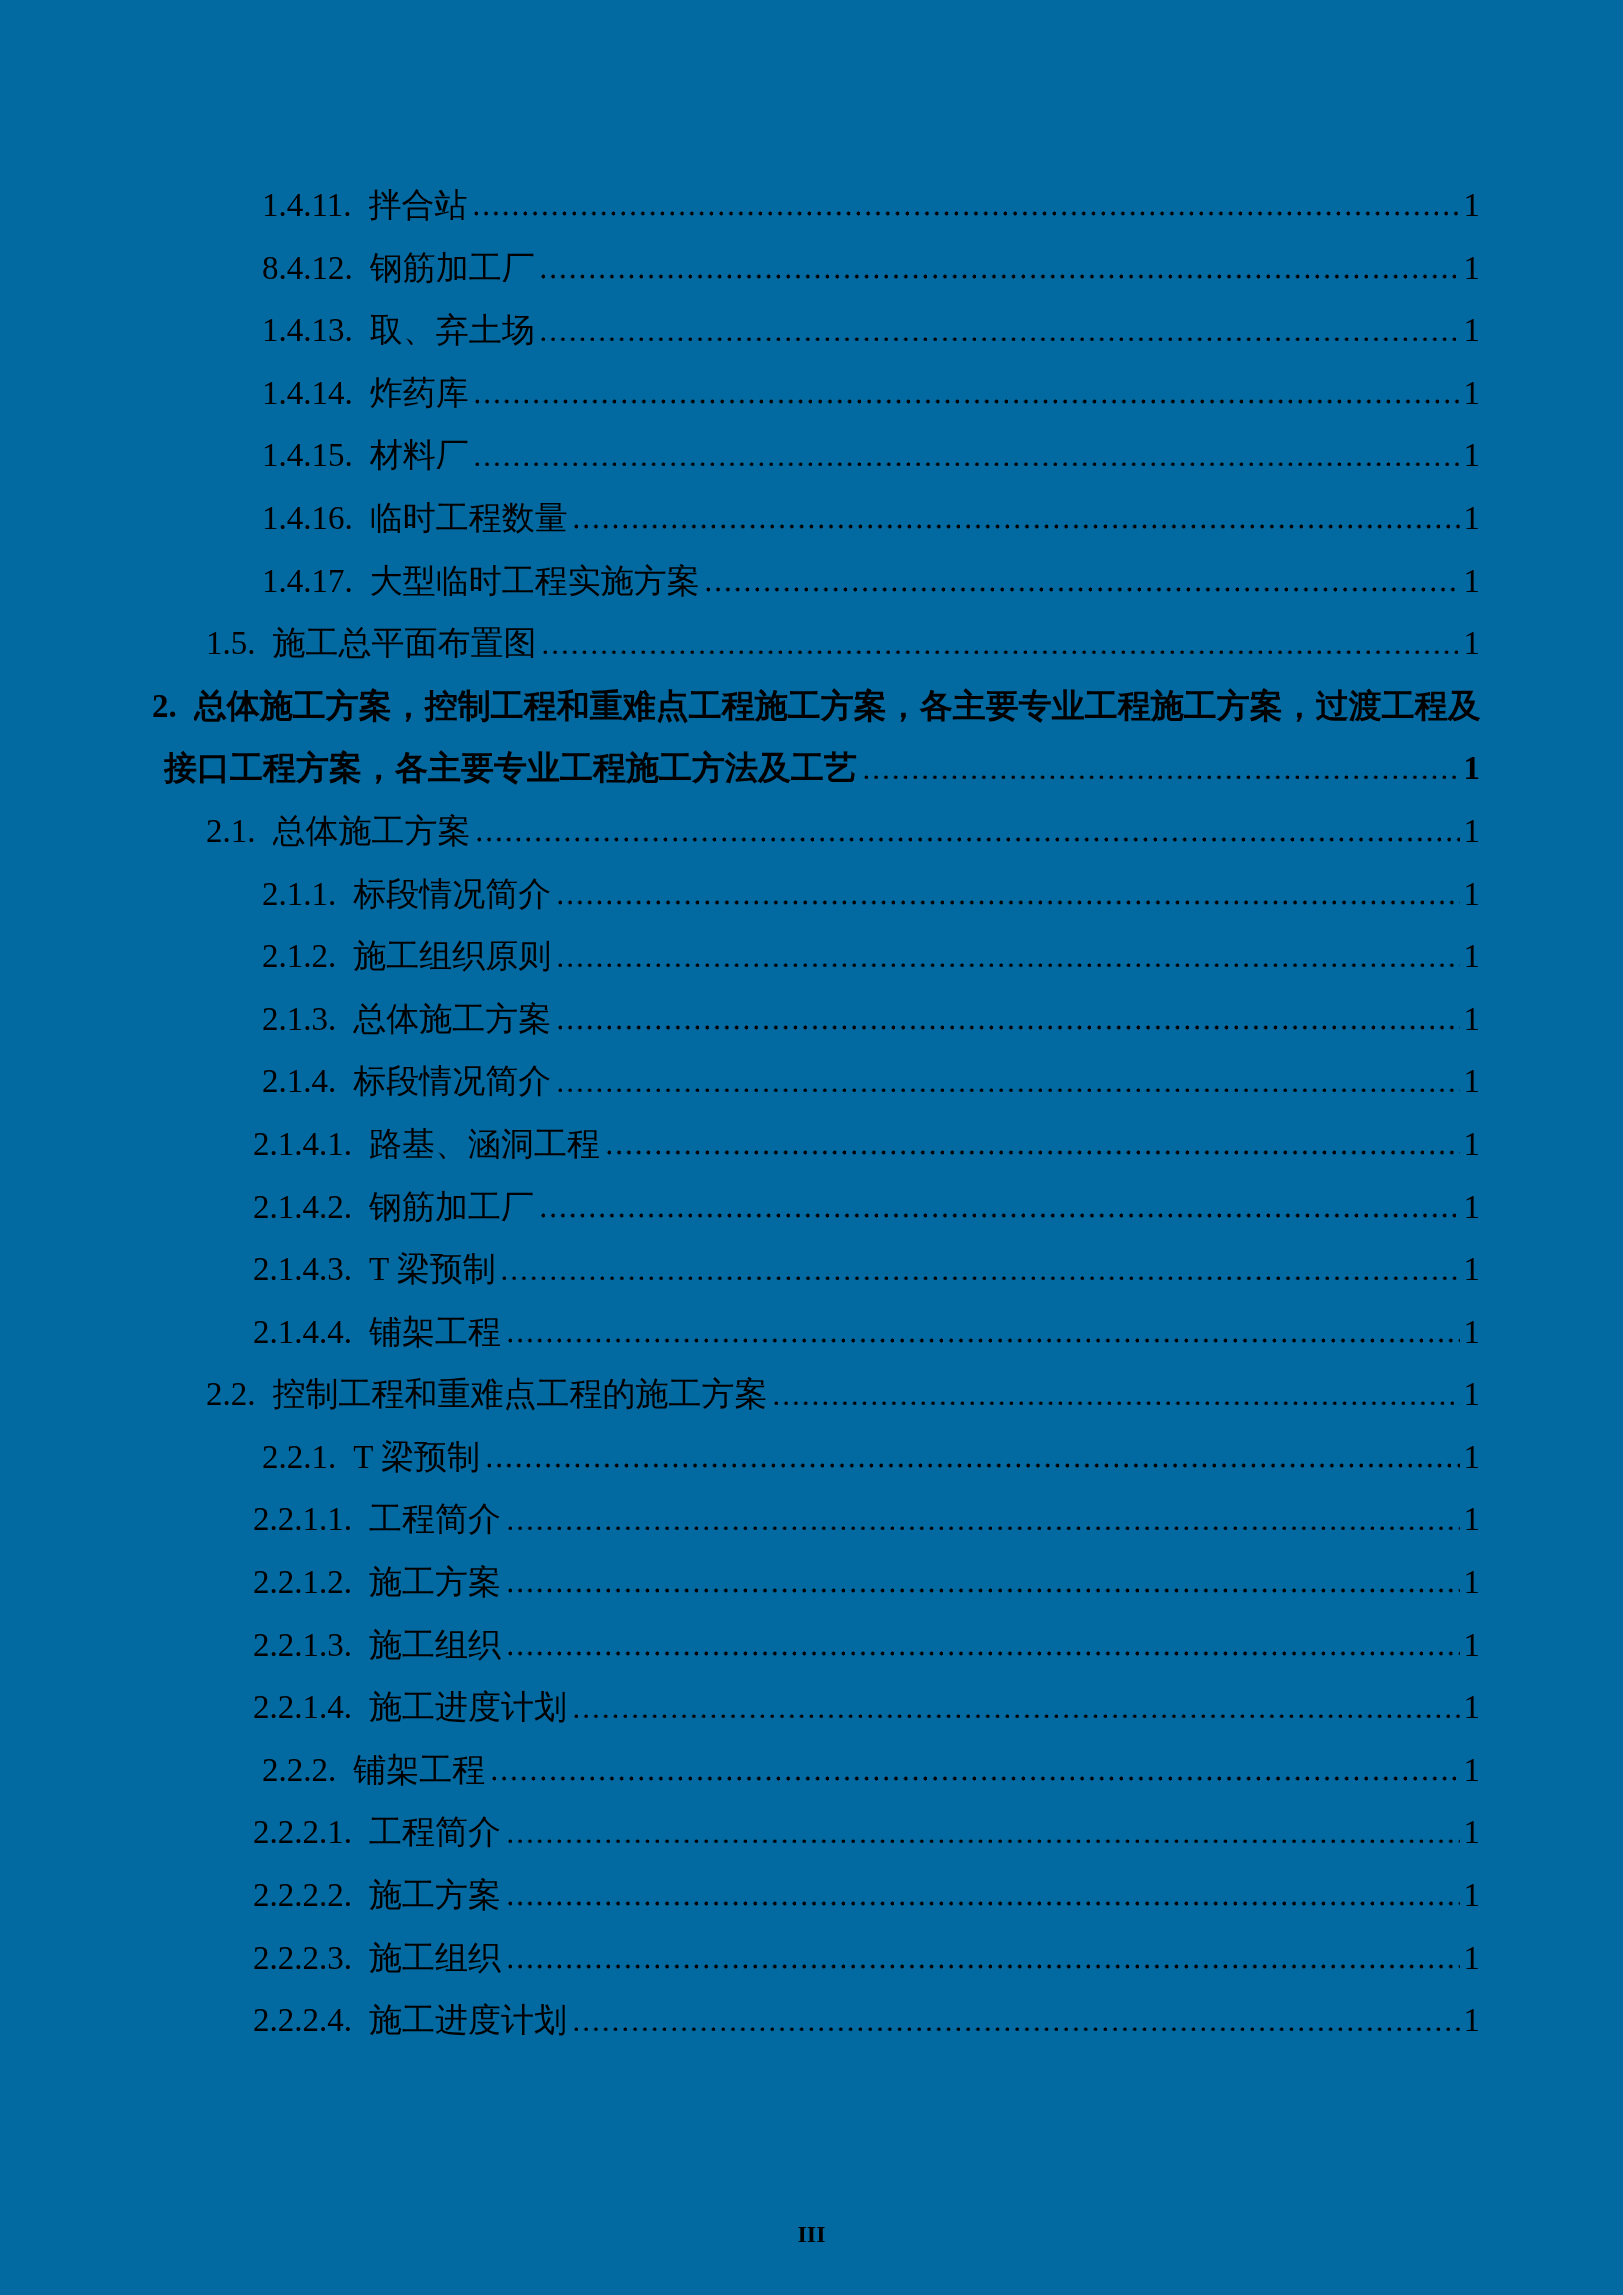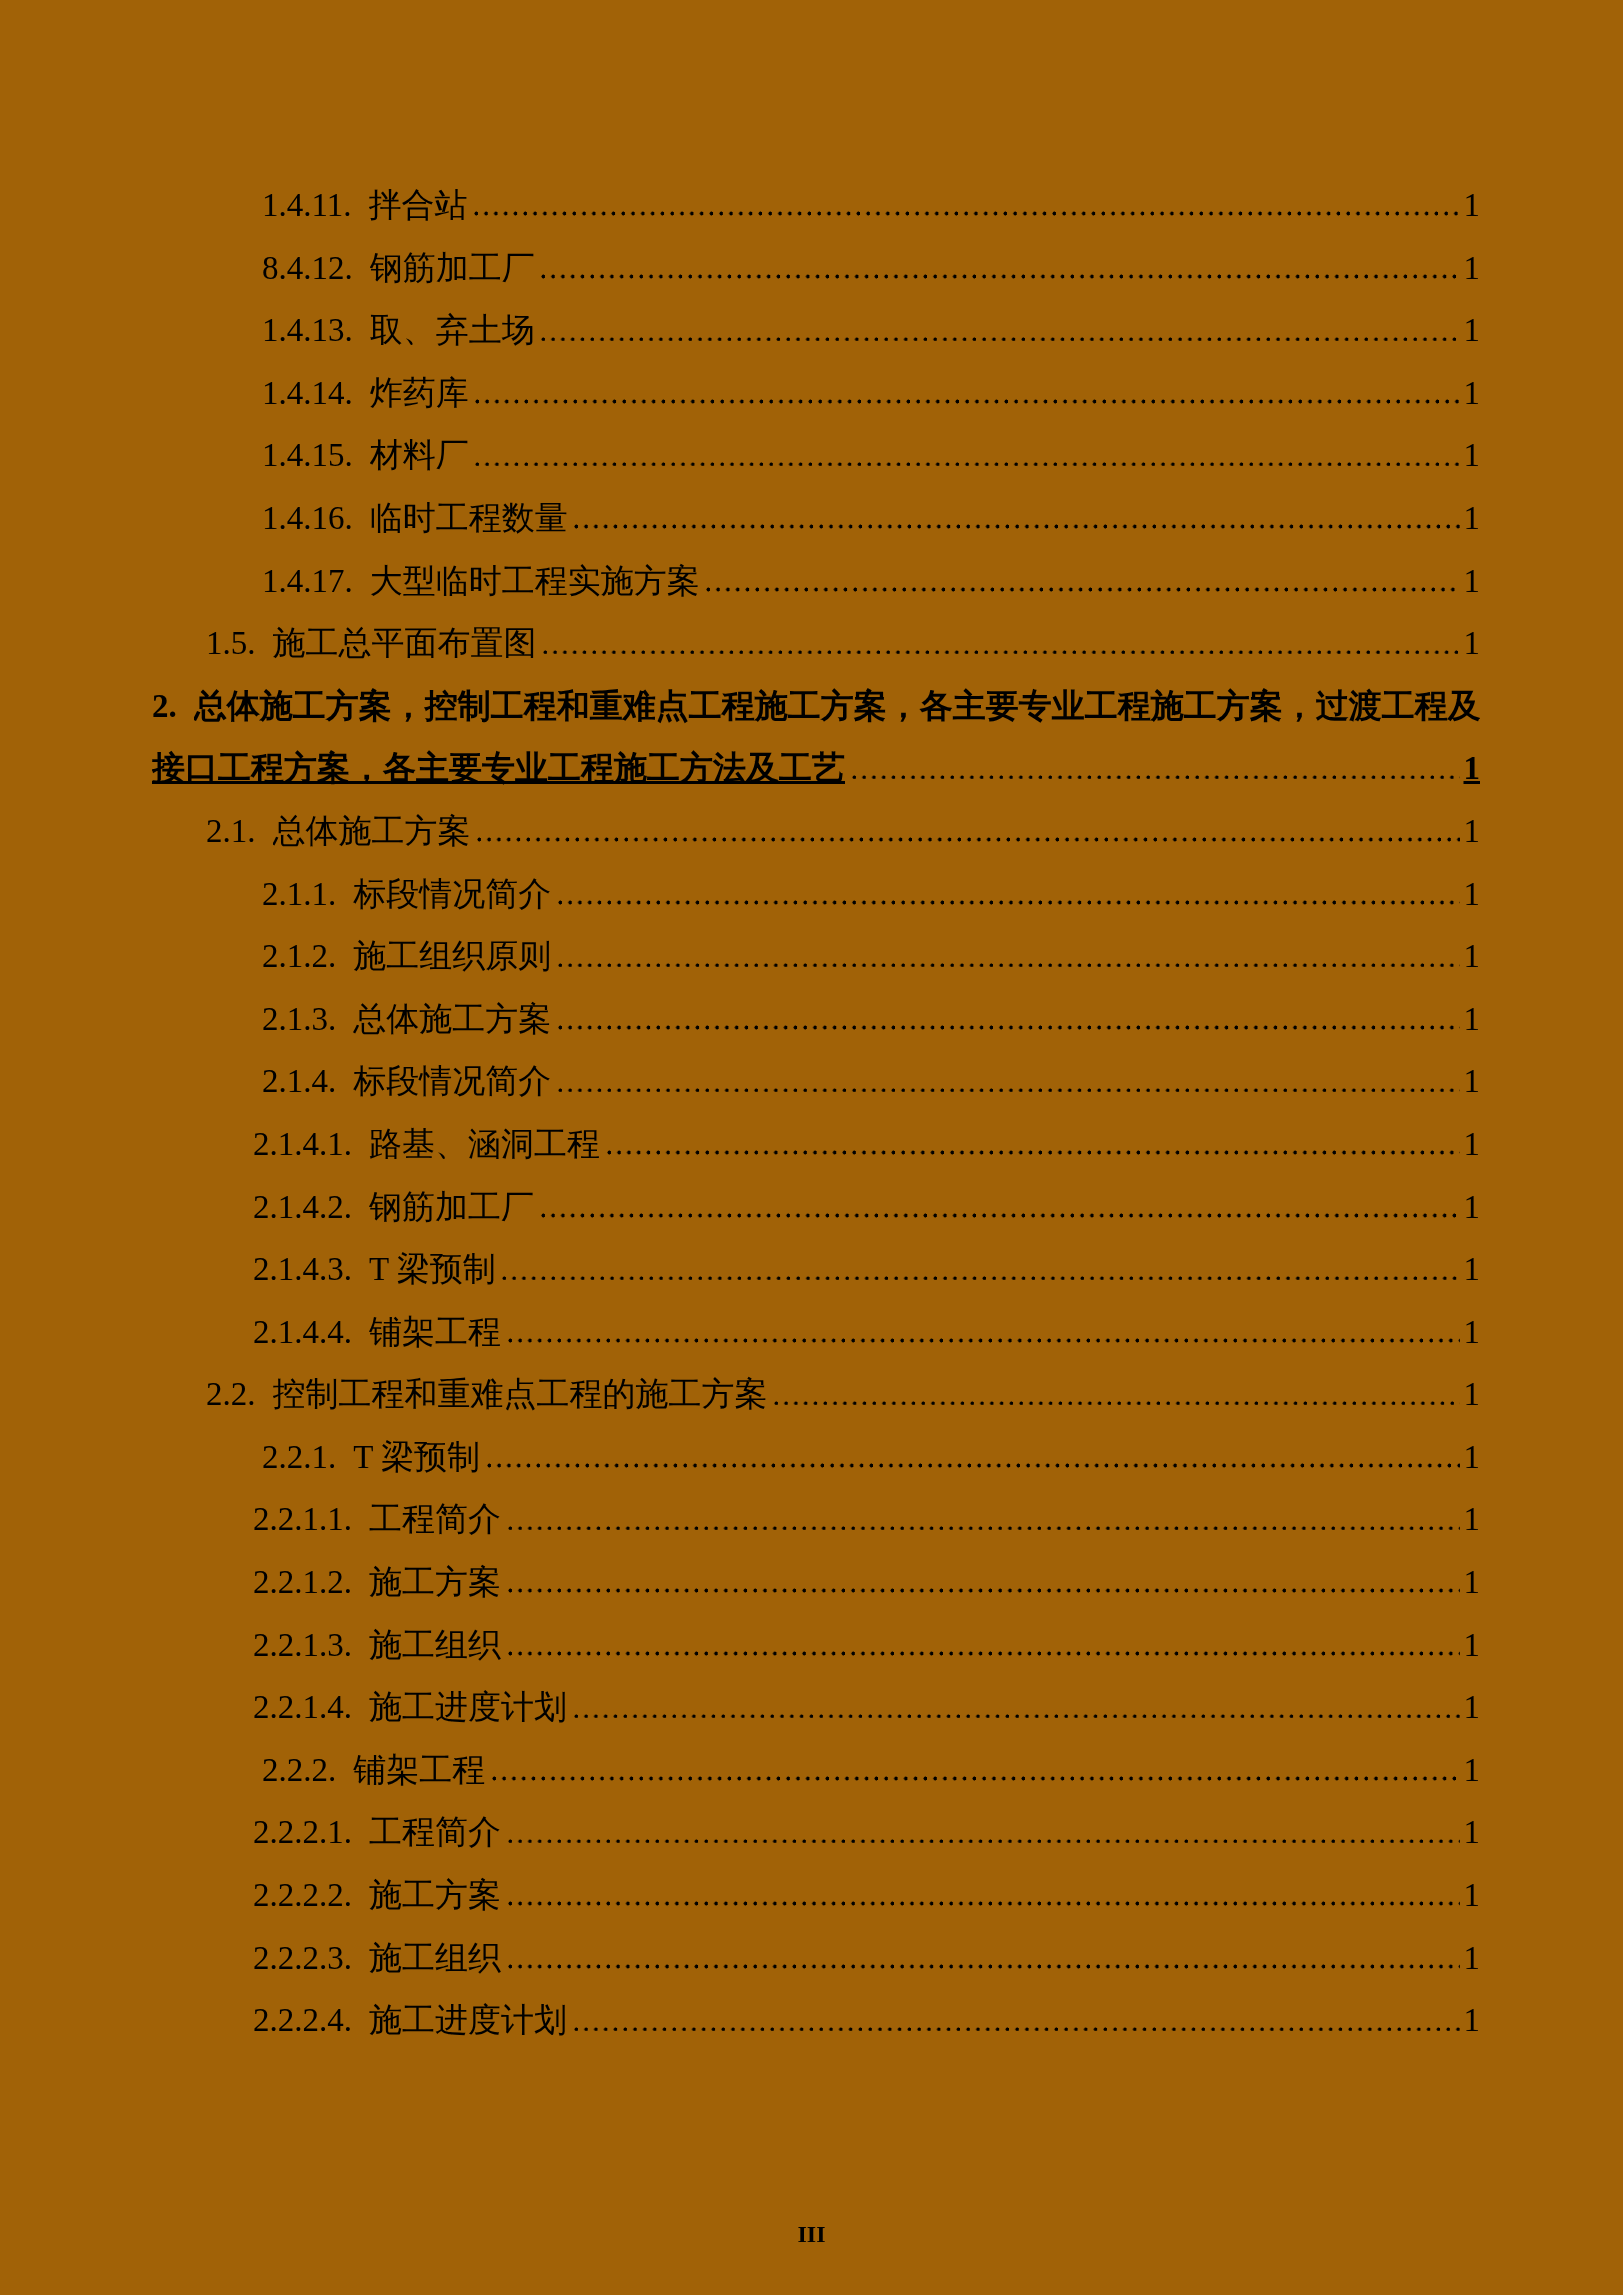--- a/index.html
+++ b/index.html
@@ -4,21 +4,21 @@
 <style>
   html, body {
     margin: 0;
     padding: 0;
     background: #ffffff;
   }
   .page {
     position: relative;
     width: 1623px;
     height: 2295px;
-    background: #a16207;
+    background: #0369a1;
     font-family: "Liberation Serif", "DejaVu Serif", serif;
     color: #000000;
     overflow: hidden;
     box-sizing: border-box;
   }
   .toc {
     position: absolute;
     top: 186px;
     left: 152px;
     width: 1328px;
@@ -49,21 +49,21 @@
     background-position: left bottom;
     min-width: 19.6px;
   }
   .toc-row .pagenum {
     flex: 0 0 auto;
   }
   .lvl-1 { margin-left: 0;   font-weight: bold; }
   .lvl-2 { margin-left: 54px; font-weight: normal; }
   .lvl-3 { margin-left: 110px; font-weight: normal; }
   .lvl-4 { margin-left: 101px; font-weight: normal; }
-  .cont  { margin-left: 0; text-decoration: underline; }
+  .cont  { margin-left: 12px; }
   .footer {
     position: absolute;
     bottom: 47px;
     left: 0;
     width: 100%;
     text-align: center;
     font-size: 24px;
     font-weight: bold;
   }
 </style>

